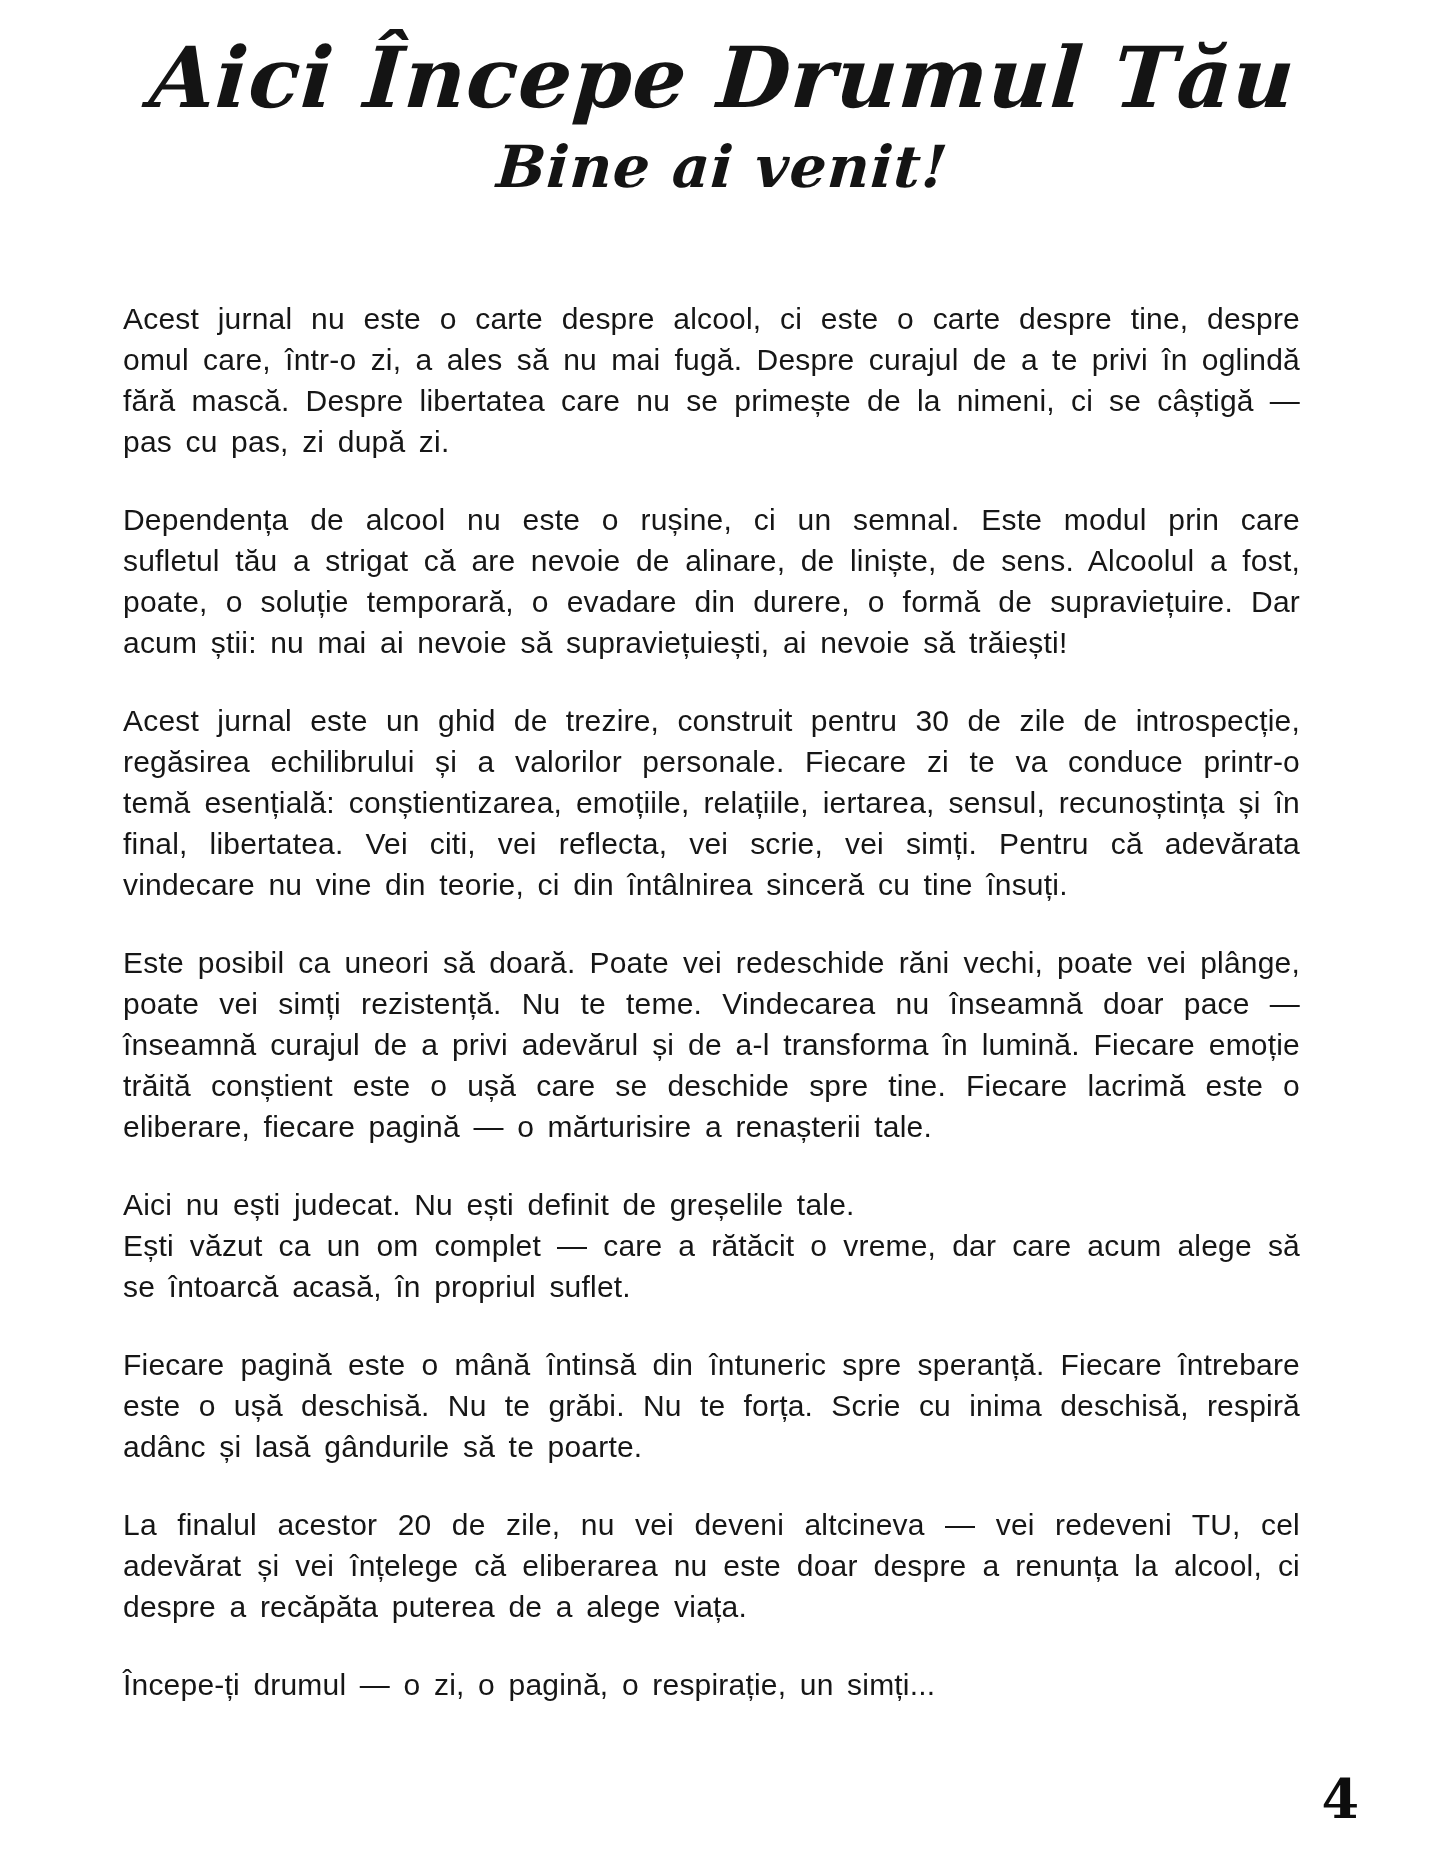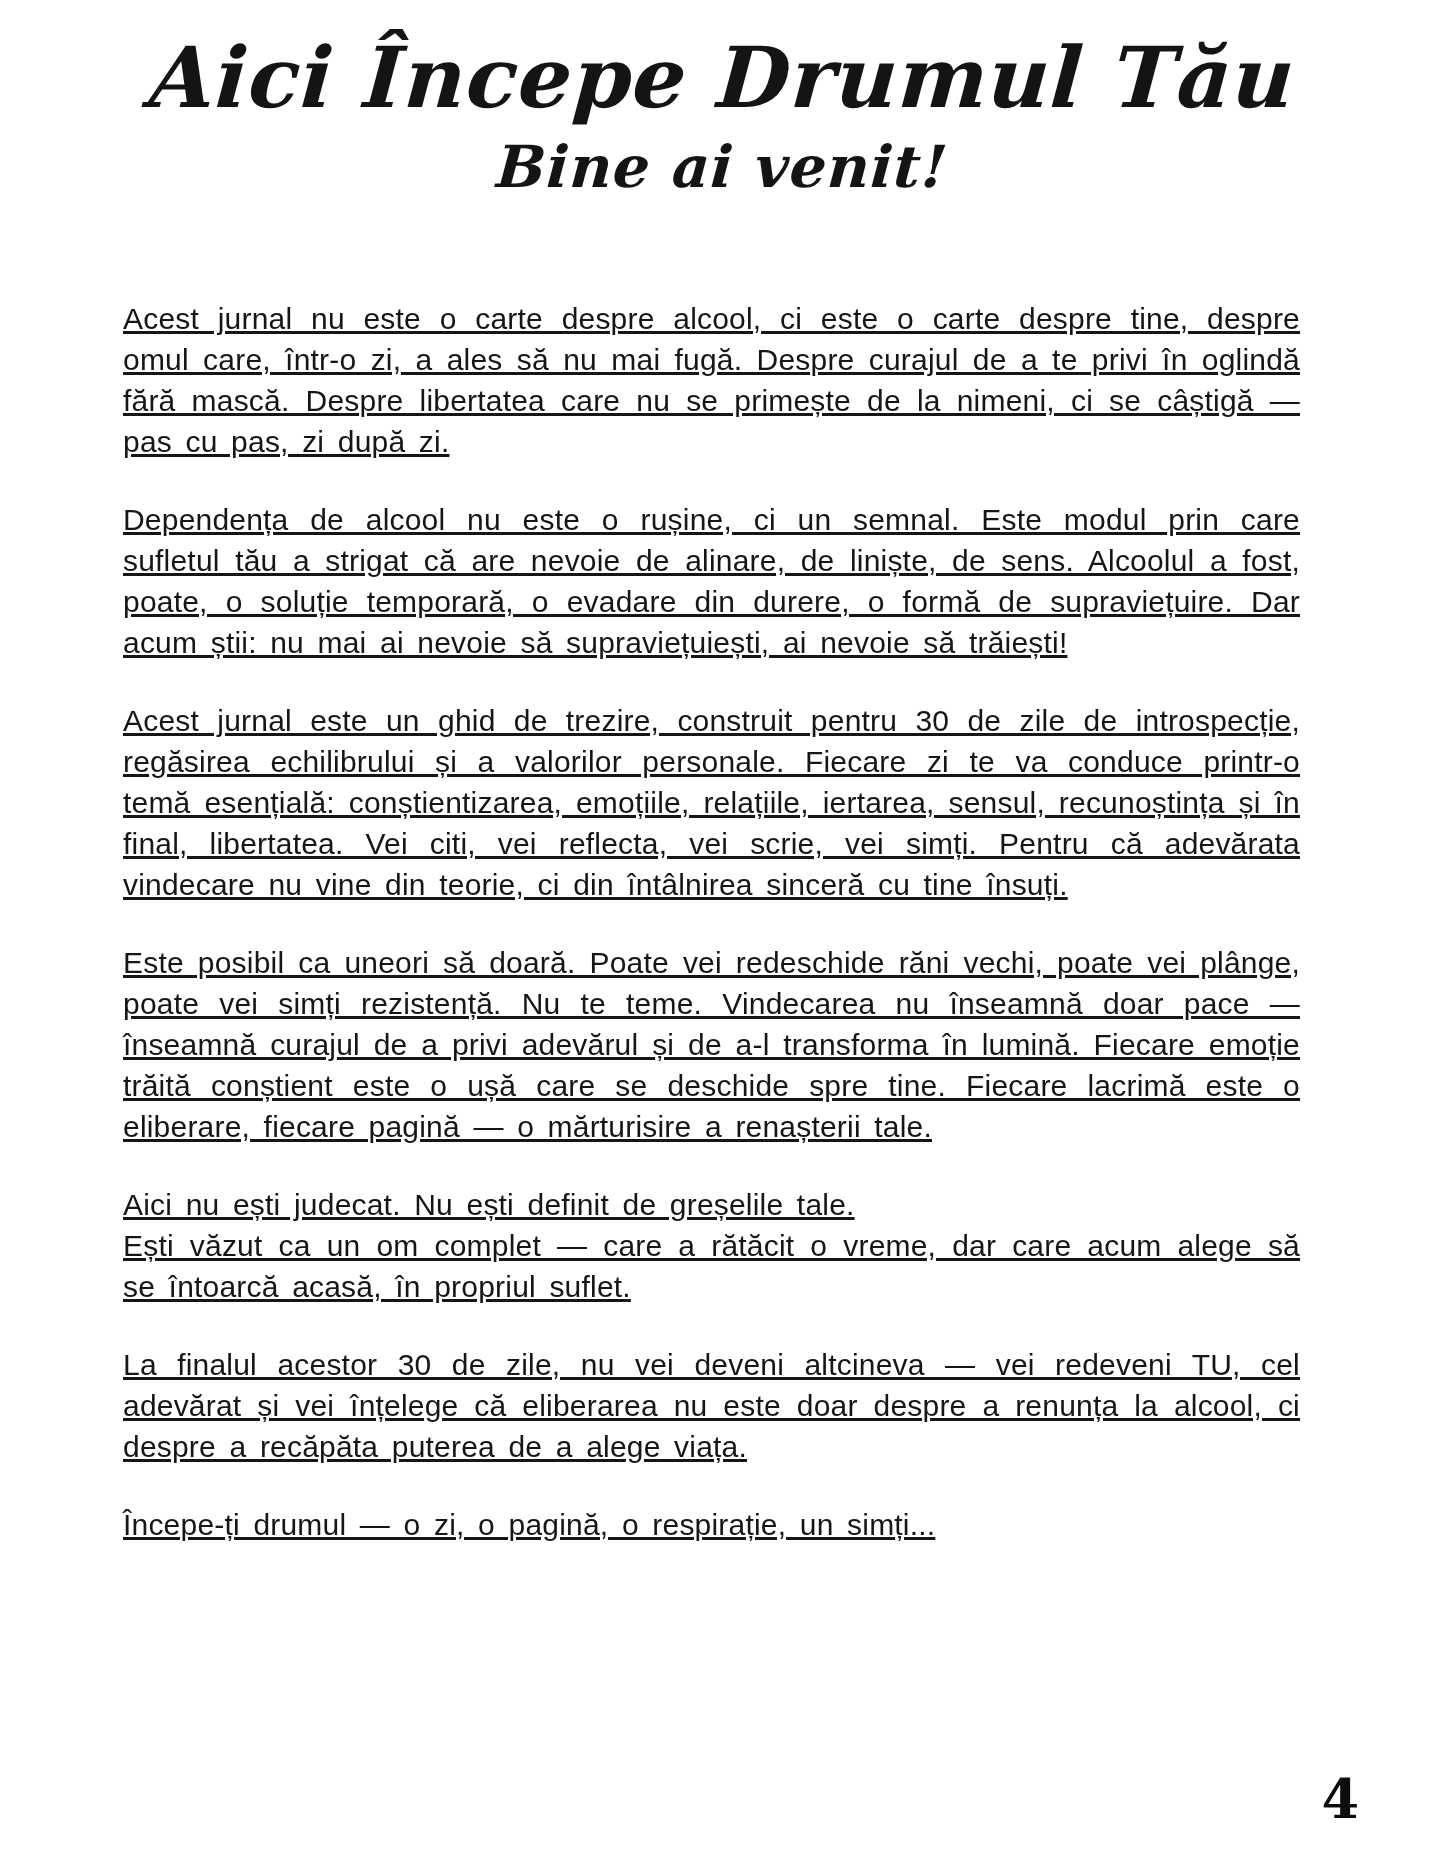--- a/index.html
+++ b/index.html
@@ -54,21 +54,20 @@
   }
   .body-text p {
     font-size: 30px;
     line-height: 41px;
     font-weight: 300;
     text-align: justify;
     word-spacing: 5px;
     letter-spacing: 0.2px;
     margin: 0 0 37px 0;
     color: #161616;
-    text-decoration: underline;
   }
   .page-number {
     position: absolute;
     right: 86px;
     bottom: 40px;
     font-family: "DejaVu Serif", "Liberation Serif", serif;
     font-weight: 700;
     font-size: 54px;
     color: #0d0d0d;
   }
@@ -81,18 +80,19 @@
     <h1 class="main-title">Aici Începe Drumul Tău</h1>
     <h2 class="sub-title">Bine ai venit!</h2>
   </header>
 
   <main class="body-text" id="paragraphs">
       <p>Acest jurnal nu este o carte despre alcool, ci este o carte despre tine, despre omul care, într-o zi, a ales să nu mai fugă. Despre curajul de a te privi în oglindă fără mască. Despre libertatea care nu se primește de la nimeni, ci se câștigă — pas cu pas, zi după zi.</p>
       <p>Dependența de alcool nu este o rușine, ci un semnal. Este modul prin care sufletul tău a strigat că are nevoie de alinare, de liniște, de sens. Alcoolul a fost, poate, o soluție temporară, o evadare din durere, o formă de supraviețuire. Dar acum știi: nu mai ai nevoie să supraviețuiești, ai nevoie să trăiești!</p>
       <p>Acest jurnal este un ghid de trezire, construit pentru 30 de zile de introspecție, regăsirea echilibrului și a valorilor personale. Fiecare zi te va conduce printr-o temă esențială: conștientizarea, emoțiile, relațiile, iertarea, sensul, recunoștința și în final, libertatea. Vei citi, vei reflecta, vei scrie, vei simți. Pentru că adevărata vindecare nu vine din teorie, ci din întâlnirea sinceră cu tine însuți.</p>
       <p>Este posibil ca uneori să doară. Poate vei redeschide răni vechi, poate vei plânge, poate vei simți rezistență. Nu te teme. Vindecarea nu înseamnă doar pace — înseamnă curajul de a privi adevărul și de a-l transforma în lumină. Fiecare emoție trăită conștient este o ușă care se deschide spre tine. Fiecare lacrimă este o eliberare, fiecare pagină — o mărturisire a renașterii tale.</p>
       <p>Aici nu ești judecat. Nu ești definit de greșelile tale.<br>Ești văzut ca un om complet — care a rătăcit o vreme, dar care acum alege să se întoarcă acasă, în propriul suflet.</p>
-      <p>La finalul acestor 30 de zile, nu vei deveni altcineva — vei redeveni TU, cel adevărat și vei înțelege că eliberarea nu este doar despre a renunța la alcool, ci despre a recăpăta puterea de a alege viața.</p>
+      <p>Fiecare pagină este o mână întinsă din întuneric spre speranță. Fiecare întrebare este o ușă deschisă. Nu te grăbi. Nu te forța. Scrie cu inima deschisă, respiră adânc și lasă gândurile să te poarte.</p>
+      <p>La finalul acestor 20 de zile, nu vei deveni altcineva — vei redeveni TU, cel adevărat și vei înțelege că eliberarea nu este doar despre a renunța la alcool, ci despre a recăpăta puterea de a alege viața.</p>
       <p>Începe-ți drumul — o zi, o pagină, o respirație, un simți...</p>
     </main>
 
   <div class="page-number">4</div>
 </div>
 
 </body></html>

